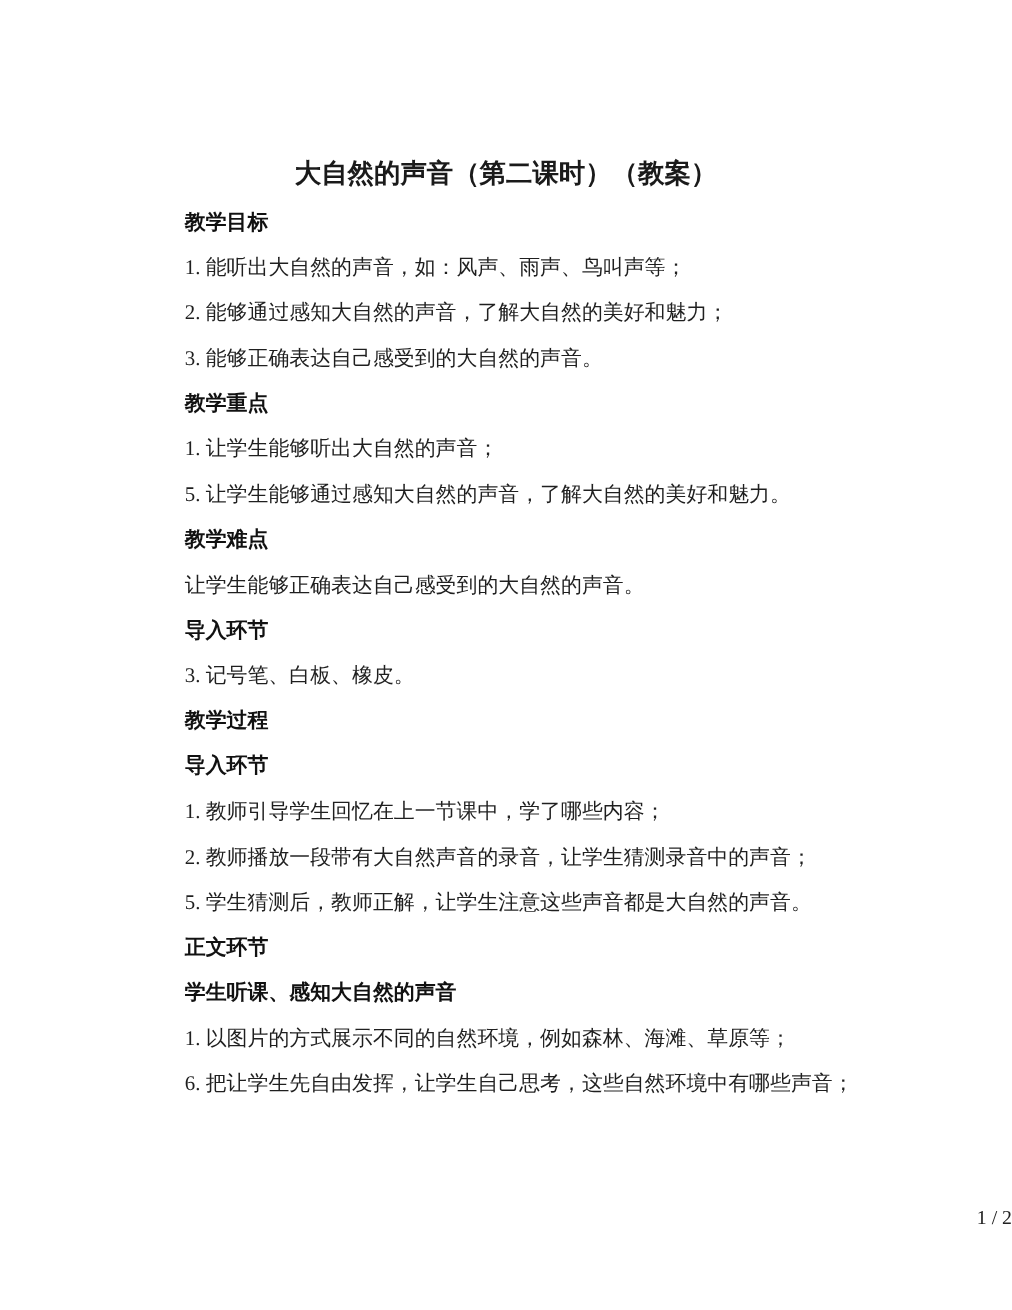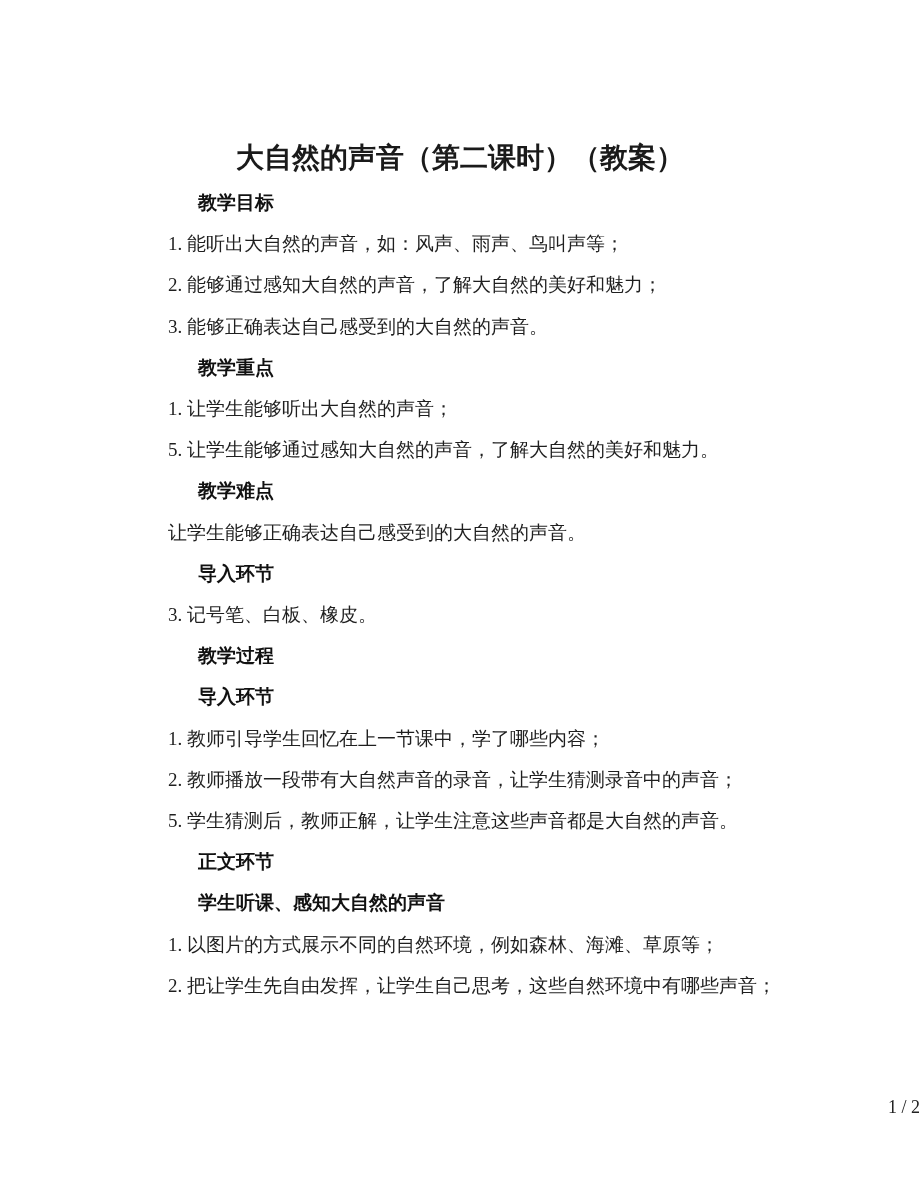--- a/index.html
+++ b/index.html
@@ -16,21 +16,21 @@
     color: #1f1f1f;
     font-family: "Liberation Serif", "DejaVu Serif", serif;
   }
   .doc-title {
     position: absolute;
     top: 144px;
     left: 168px;
     right: 168px;
     margin: 0;
     text-align: center;
-    font-size: 28px;
+    font-size: 24px;
     line-height: 28px;
     font-weight: bold;
     font-family: "Liberation Serif", "DejaVu Serif", serif;
     color: #1a1a1a;
   }
   .doc-body {
     position: absolute;
     top: 190px;
     left: 168px;
     right: 150px;
@@ -38,23 +38,22 @@
   .para {
     margin: 0 0 15px 0;
     font-size: 19px;
     line-height: 26.2px;
     font-family: "Liberation Serif", "DejaVu Serif", serif;
     color: #1f1f1f;
     white-space: nowrap;
   }
   .para.heading {
     font-weight: bold;
-    font-family: Liberation Sans, sans-serif;
+    font-family: Liberation Mono, monospace;
     color: #111111;
-    margin-left: 30px;
   }
   .page-footer {
     position: absolute;
     top: 1096px;
     left: 0;
     width: 100%;
     text-align: right;
     font-size: 18px;
     line-height: 22px;
     color: #222222;
@@ -80,17 +79,17 @@
       <p class="para heading">导入环节</p>
       <p class="para">3. 记号笔、白板、橡皮。</p>
       <p class="para heading">教学过程</p>
       <p class="para heading">导入环节</p>
       <p class="para">1. 教师引导学生回忆在上一节课中，学了哪些内容；</p>
       <p class="para">2. 教师播放一段带有大自然声音的录音，让学生猜测录音中的声音；</p>
       <p class="para">5. 学生猜测后，教师正解，让学生注意这些声音都是大自然的声音。</p>
       <p class="para heading">正文环节</p>
       <p class="para heading">学生听课、感知大自然的声音</p>
       <p class="para">1. 以图片的方式展示不同的自然环境，例如森林、海滩、草原等；</p>
-      <p class="para">2. 把让学生先自由发挥，让学生自己思考，这些自然环境中有哪些声音；</p>
+      <p class="para">6. 把让学生先自由发挥，让学生自己思考，这些自然环境中有哪些声音；</p>
     </div>
 
   <div class="page-footer">1 / 2</div>
 </div>
 
 </body></html>

